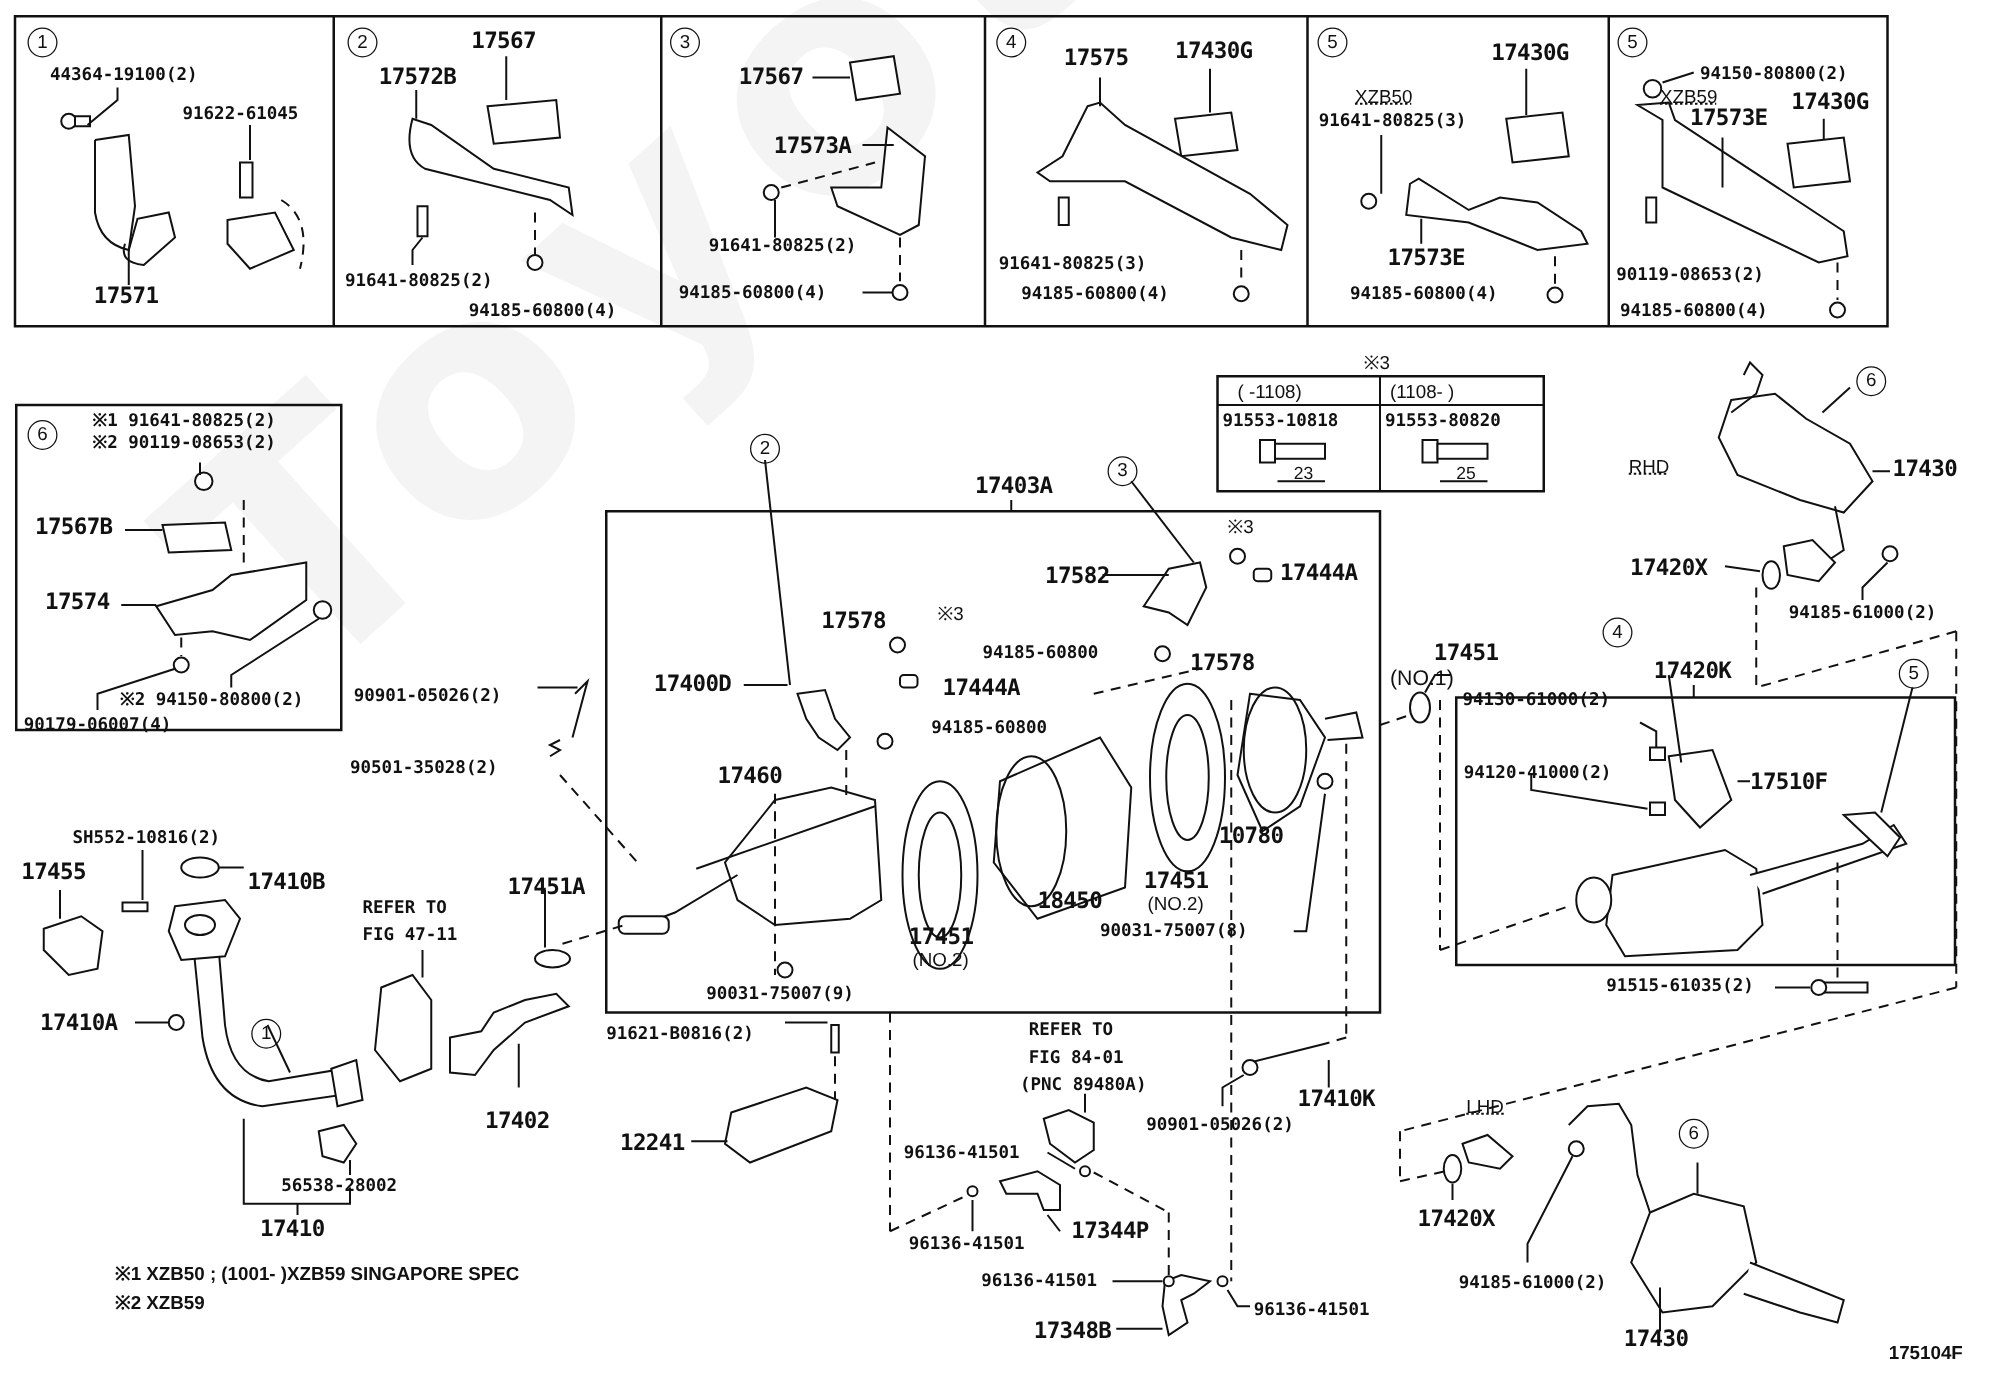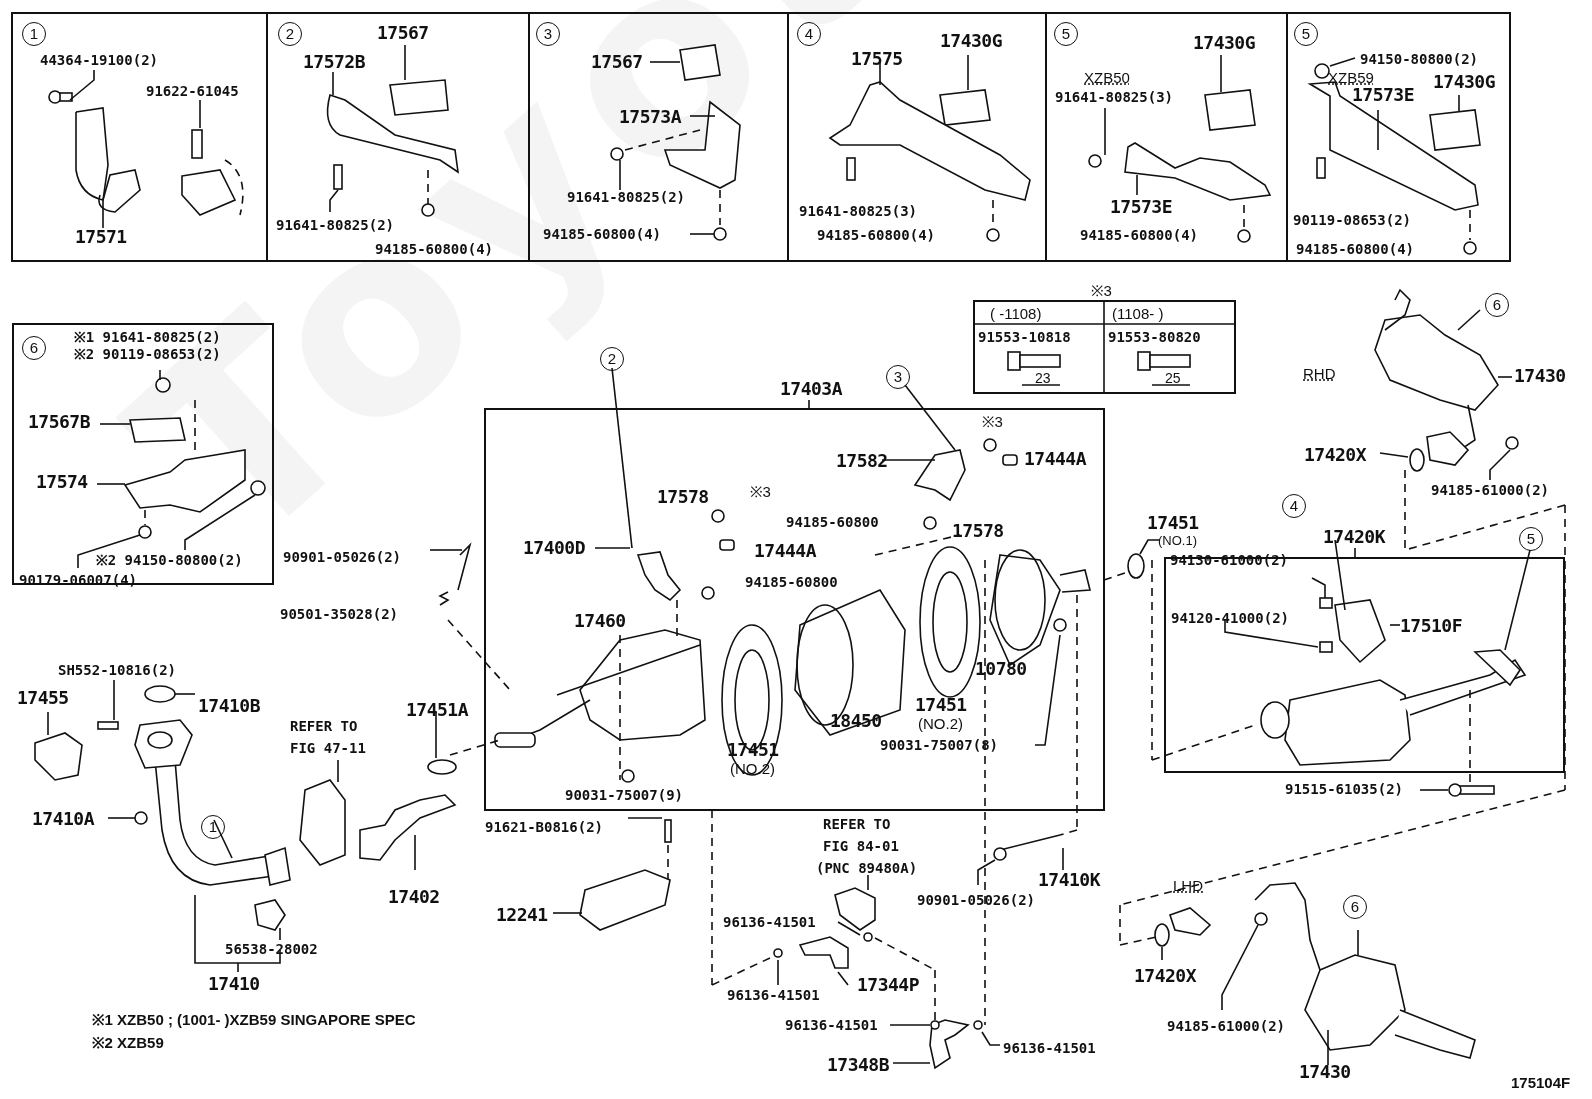--- a/index.html
+++ b/index.html
@@ -300,21 +300,21 @@
 <div class="lbl" style="left:276px;top:218px">91641-80825(2)</div>
 <div class="lbl" style="left:375px;top:242px">94185-60800(4)</div>
 
 <div class="circ" style="left:536px;top:22px">3</div>
 <div class="lbl big" style="left:591px;top:53px">17567</div>
 <div class="lbl big" style="left:619px;top:108px">17573A</div>
 <div class="lbl" style="left:567px;top:190px">91641-80825(2)</div>
 <div class="lbl" style="left:543px;top:227px">94185-60800(4)</div>
 
 <div class="circ" style="left:797px;top:22px">4</div>
-<div class="lbl big" style="left:851px;top:50px">17575</div>
+<div class="lbl big" style="left:851px;top:38px">17575</div>
 <div class="lbl big" style="left:940px;top:32px">17430G</div>
 <div class="lbl" style="left:799px;top:204px">91641-80825(3)</div>
 <div class="lbl" style="left:817px;top:228px">94185-60800(4)</div>
 
 <div class="circ" style="left:1054px;top:22px">5</div>
 <div class="lbl thin ul" style="left:1084px;top:26px;font-size:15px">XZB50</div>
 <div class="lbl big" style="left:1193px;top:34px">17430G</div>
 <div class="lbl" style="left:1055px;top:90px">91641-80825(3)</div>
 <div class="lbl big" style="left:1110px;top:198px">17573E</div>
 <div class="lbl" style="left:1080px;top:228px">94185-60800(4)</div>
@@ -359,21 +359,21 @@
 <div class="lbl big" style="left:574px;top:612px">17460</div>
 <div class="lbl big" style="left:727px;top:741px">17451</div>
 <div class="lbl thin" style="left:730px;top:761px;font-size:15px">(NO.2)</div>
 <div class="lbl big" style="left:830px;top:712px">18450</div>
 <div class="lbl big" style="left:915px;top:696px">17451</div>
 <div class="lbl thin" style="left:918px;top:716px;font-size:15px">(NO.2)</div>
 <div class="lbl big" style="left:975px;top:660px">10780</div>
 <div class="lbl" style="left:880px;top:738px">90031-75007(8)</div>
 <div class="lbl" style="left:565px;top:788px">90031-75007(9)</div>
 <div class="lbl big" style="left:1147px;top:514px">17451</div>
-<div class="lbl thin" style="left:1158px;top:534px;font-size:13px">(NO.1)</div>
+<div class="lbl thin" style="left:1112px;top:534px;font-size:17px">(NO.1)</div>
 
 <div class="lbl" style="left:283px;top:550px">90901-05026(2)</div>
 <div class="lbl" style="left:280px;top:607px">90501-35028(2)</div>
 <div class="lbl big" style="left:406px;top:701px">17451A</div>
 <div class="lbl big" style="left:17px;top:689px">17455</div>
 <div class="lbl" style="left:58px;top:663px">SH552-10816(2)</div>
 <div class="lbl big" style="left:198px;top:697px">17410B</div>
 <div class="lbl big" style="left:32px;top:810px">17410A</div>
 <div class="lbl big" style="left:208px;top:975px">17410</div>
 <div class="lbl" style="left:225px;top:942px">56538-28002</div>

